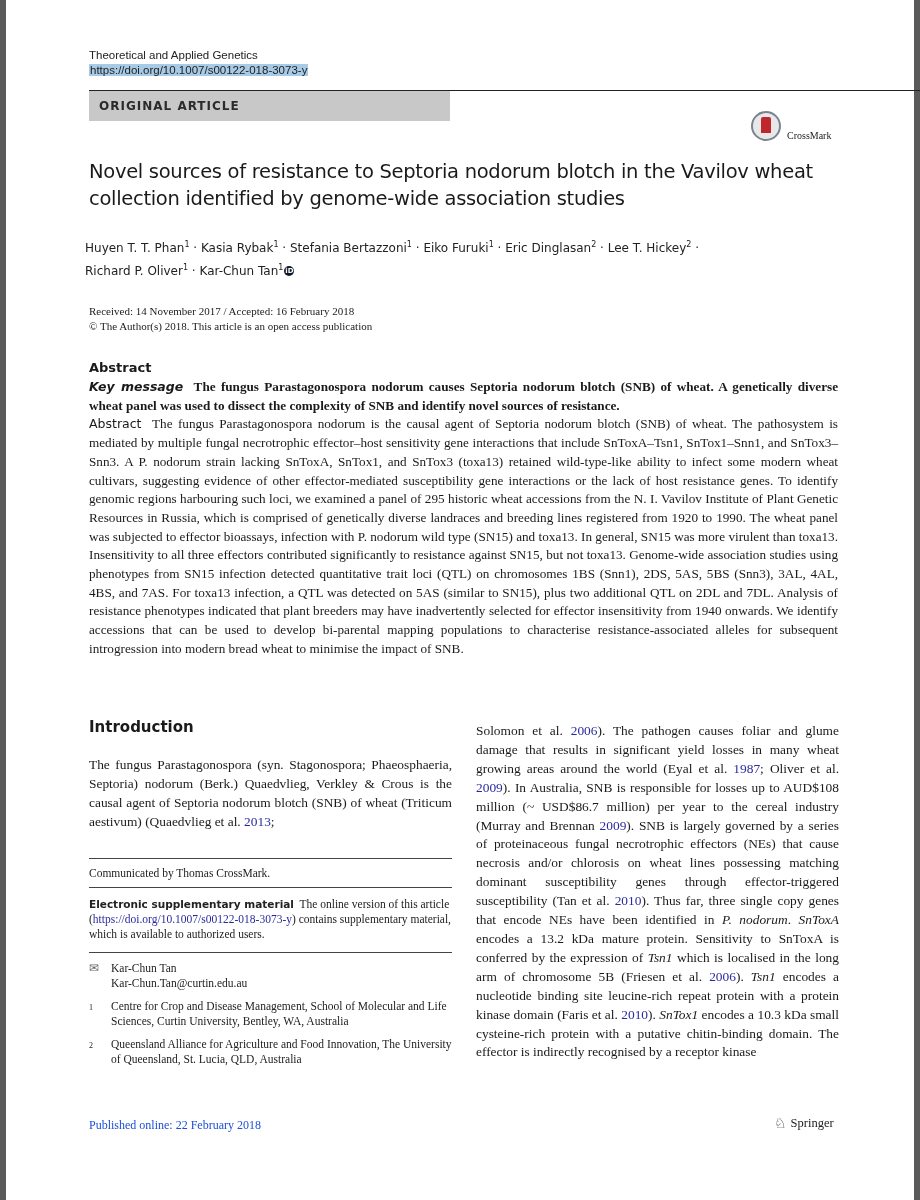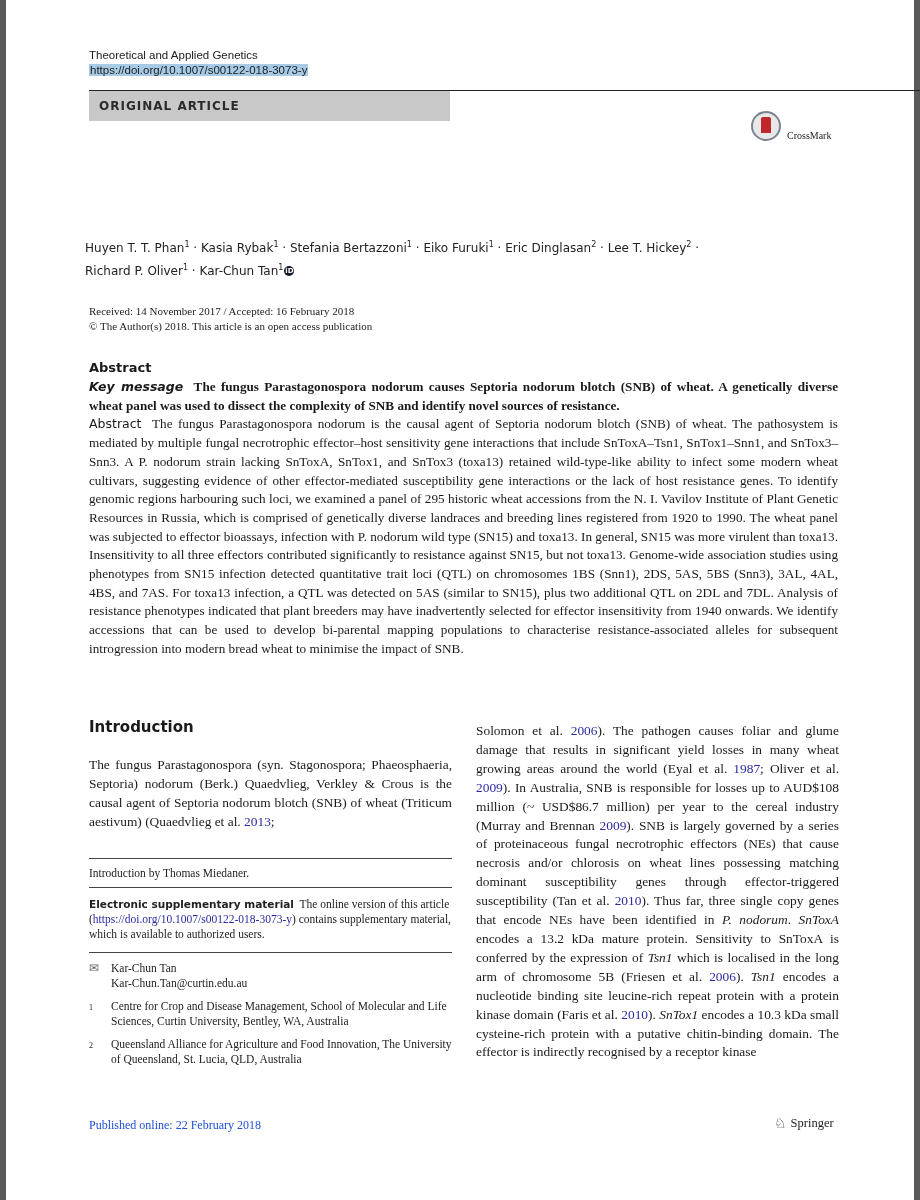--- a/index.html
+++ b/index.html
@@ -115,20 +115,21 @@
   <div class="journal">Theoretical and Applied Genetics</div>
   <div class="doi">https://doi.org/10.1007/s00122-018-3073-y</div>
   <div class="rule-top"></div>
   <div class="article-type">ORIGINAL ARTICLE</div>
 
   <div class="crossmark">
     <div class="crossmark-logo"></div>
     <span class="crossmark-text">CrossMark</span>
   </div>
 
+  <div class="title">Novel sources of resistance to Septoria nodorum blotch in the Vavilov wheat collection identified by genome-wide association studies</div>
 
   <div class="authors" id="authors"><span>Huyen T. T. Phan<sup>1</sup></span> · <span>Kasia Rybak<sup>1</sup></span> · <span>Stefania Bertazzoni<sup>1</sup></span> · <span>Eiko Furuki<sup>1</sup></span> · <span>Eric Dinglasan<sup>2</sup></span> · <span>Lee T. Hickey<sup>2</sup></span> · <br><span>Richard P. Oliver<sup>1</sup></span> · <span>Kar-Chun Tan<sup>1</sup></span><span class="orcid">iD</span></div>
 
   <div class="dates">
     <div>Received: 14 November 2017 / Accepted: 16 February 2018</div>
     <div>© The Author(s) 2018. This article is an open access publication</div>
   </div>
 
   <div class="abstract-head">Abstract</div>
   <div class="abstract-body">
@@ -142,21 +143,21 @@
     </div>
   </div>
 
   <div class="col-left">
     <div class="intro-head">Introduction</div>
     <p class="para"><span>The fungus Parastagonospora (syn. Stagonospora; Phaeosphaeria, Septoria) nodorum (Berk.) Quaedvlieg, Verkley &amp; Crous is the causal agent of Septoria nodorum blotch (SNB) of wheat (Triticum aestivum) (Quaedvlieg et al. </span><span class="link">2013</span><span>;</span></p>
   </div>
 
   <div class="fn-box fn-comm">
     <div class="hr"></div>
-    <div class="txt">Introduction by Thomas Miedaner.</div>
+    <div class="txt">Communicated by Thomas CrossMark.</div>
     <div class="hr"></div>
   </div>
 
   <div class="fn-box fn-esm">
     <span class="lbl">Electronic supplementary material</span>&nbsp;
     <span>The online version of this article (</span><span class="link">https://doi.org/10.1007/s00122-018-3073-y</span><span>) contains supplementary material, which is available to authorized users.</span>
   </div>
 
   <div class="fn-box fn-aff">
     <div class="hr" style="margin-bottom:2px;"></div>

